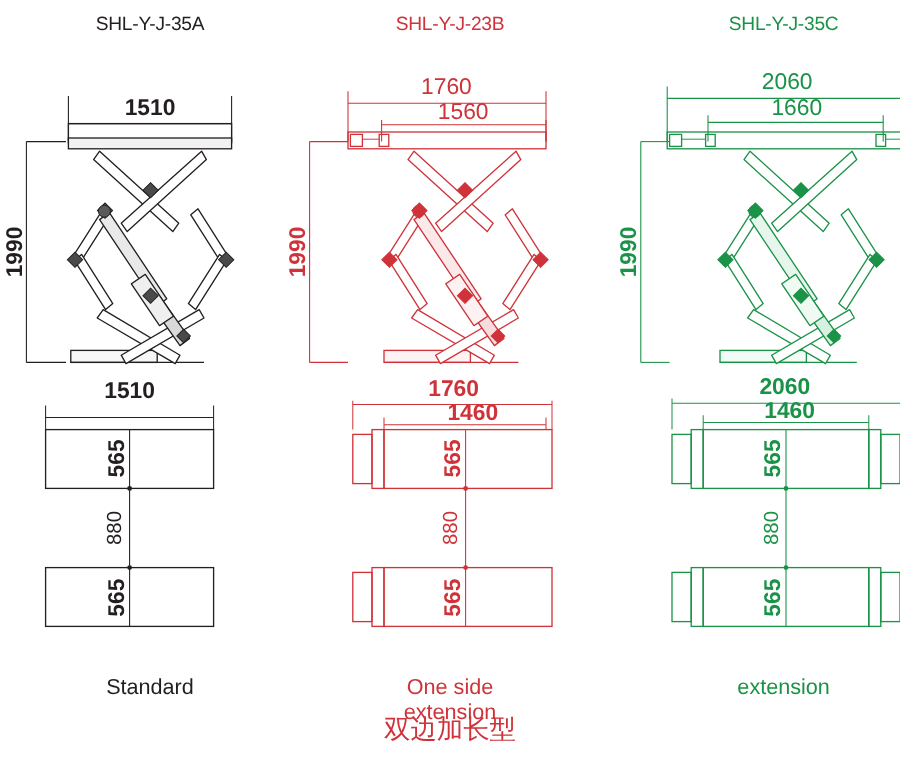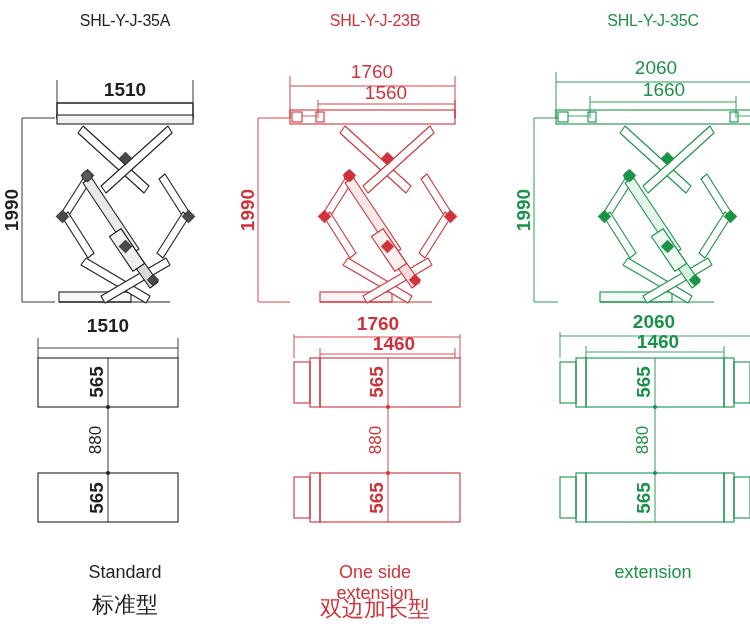--- a/index.html
+++ b/index.html
@@ -163,21 +163,20 @@
       <text x="108" y="18" text-anchor="middle" font-size="19" font-weight="bold" fill="#231f20">1510</text>
       <text x="103" y="68" text-anchor="middle" font-size="19" font-weight="bold" fill="#231f20" transform="rotate(-90 103 68)">565</text>
       <text x="103" y="184" text-anchor="middle" font-size="19" font-weight="bold" fill="#231f20" transform="rotate(-90 103 184)">565</text>
       <text x="101" y="126" text-anchor="middle" font-size="17" fill="#231f20" transform="rotate(-90 101 126)">880</text>
     </svg>
 
     <div class="caption-en c-black">
       <div>Standard</div>
       <div></div>
     </div>
-    <div class="caption-cn c-black cn-tall">标准型</div>
   </div>
 
   <div class="col" id="col-b">
 
     <div class="model-title c-red">SHL-Y-J-23B</div>
 
     <svg class="svg-side" viewBox="0 0 250 268">
       <g stroke="#cf3339" fill="none" stroke-width="1.1">
 
         <line x1="40" y1="30" x2="40" y2="72" stroke-width="0.9"></line>

